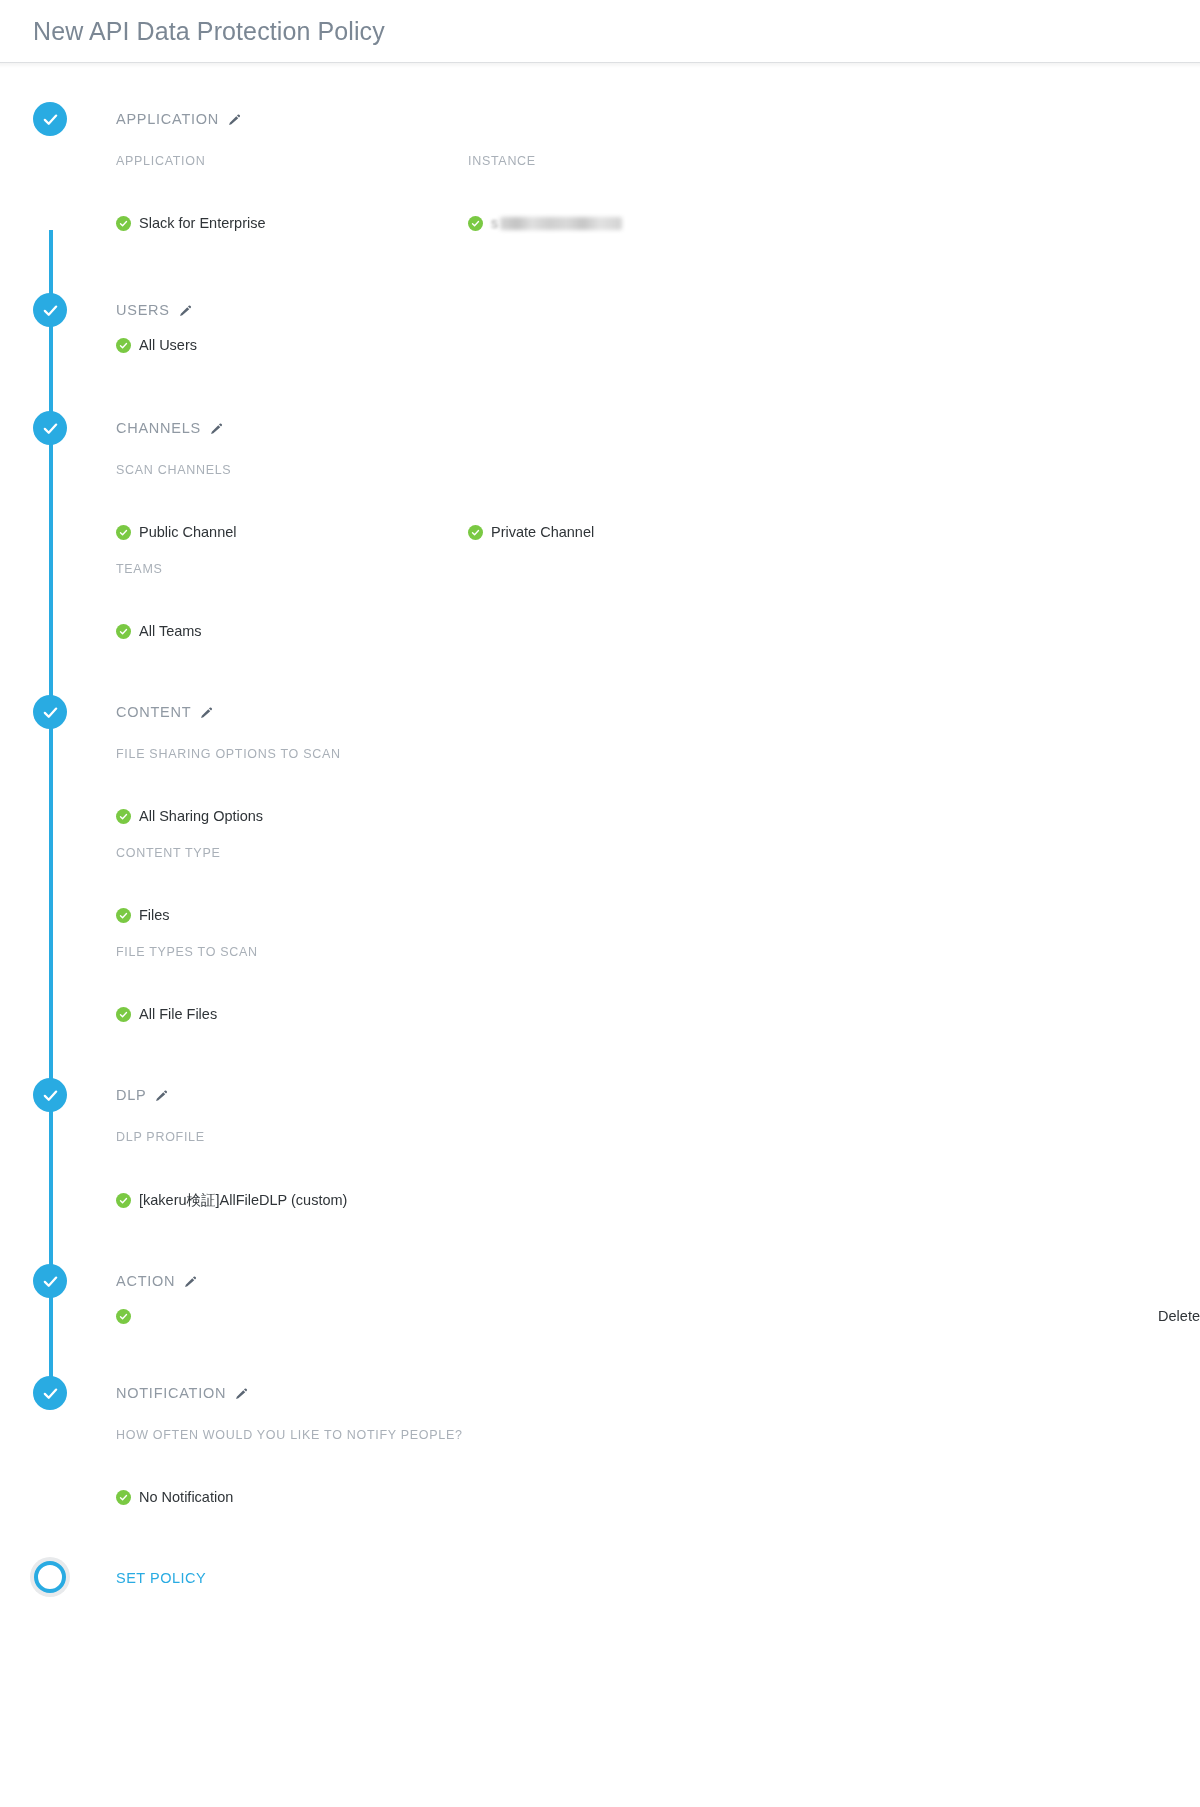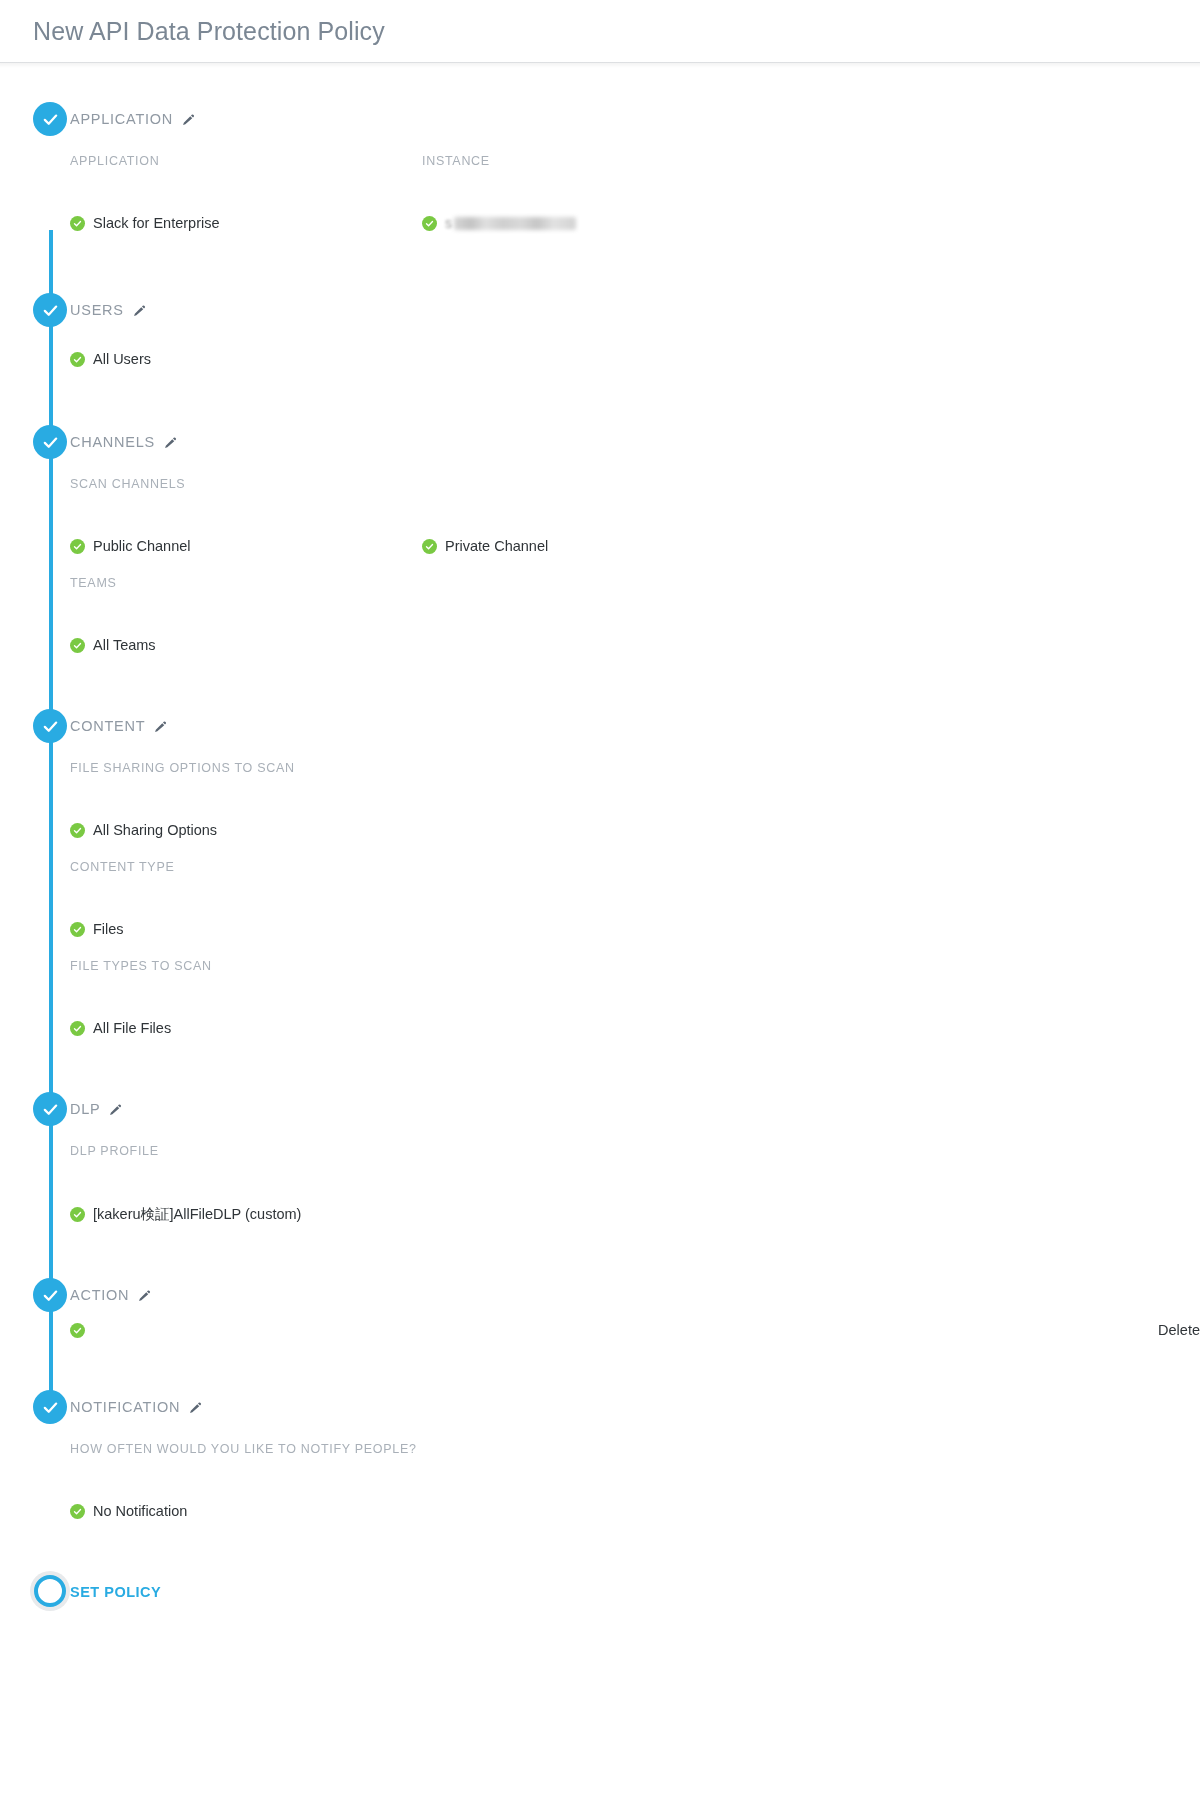--- a/index.html
+++ b/index.html
@@ -50,21 +50,21 @@
   .track {
     position: absolute;
     left: 49px;
     top: 128px;
     width: 4px;
     background: #29abe2;
   }
 
   .step {
     position: relative;
-    padding-left: 70px;
+    padding-left: 116px;
     min-height: 10px;
   }
   .bullet {
     position: absolute;
     left: 33px;
     width: 34px;
     height: 34px;
     border-radius: 50%;
     background: #29abe2;
     display: flex;
@@ -87,21 +87,21 @@
     gap: 9px;
     height: 34px;
   }
   .sec-title {
     font-size: 14.5px;
     letter-spacing: 0.75px;
     color: #9099a3;
     font-weight: 400;
     text-transform: uppercase;
   }
-  .sec-title.active { color: #29abe2; font-weight: 700; letter-spacing:0.5px;}
+  .sec-title.active { color: #29abe2; font-weight: 400; letter-spacing:0.5px;}
   .pencil { display: inline-flex; align-items: center; }
   .pencil svg { width: 13px; height: 13px; display: block; }
 
   .sub-label {
     font-size: 12.5px;
     letter-spacing: 0.7px;
     color: #a9b0b8;
     text-transform: uppercase;
     margin-top: 18px;
     margin-bottom: 8px;
@@ -232,21 +232,21 @@
           </svg>
       </div>
       <div class="sec-head">
         <span class="sec-title">USERS</span>
         <span class="pencil">
           <svg viewBox="0 0 24 24" fill="#5b6673">
               <path d="M20.7 3.3a1.9 1.9 0 0 0-2.7 0l-1.4 1.4 3.7 3.7 1.4-1.4a1.9 1.9 0 0 0 0-2.7l-1-1zM15.3 5.9 3.4 17.8 2 22l4.2-1.4L18.9 9.6 15.3 5.9z"></path>
             </svg>
         </span>
       </div>
-      <div class="value" style="margin-top:20px;">
+      <div class="value" style="margin-top:6px;">
         <span class="gcheck">
             <svg viewBox="0 0 24 24" fill="none" stroke="#ffffff" stroke-width="3.6" stroke-linecap="round" stroke-linejoin="round">
               <polyline points="4,12.5 9.5,18 20,6.5"></polyline>
             </svg>
           </span>
         <span>All Users</span>
       </div>
       <div style="height:54px;"></div>
     </div>
 

